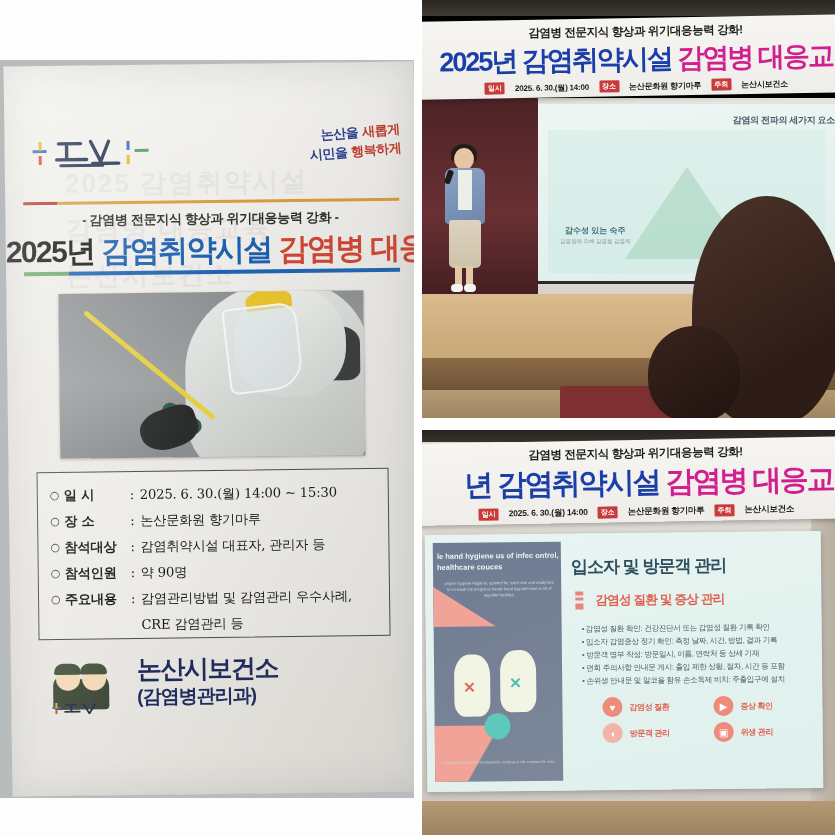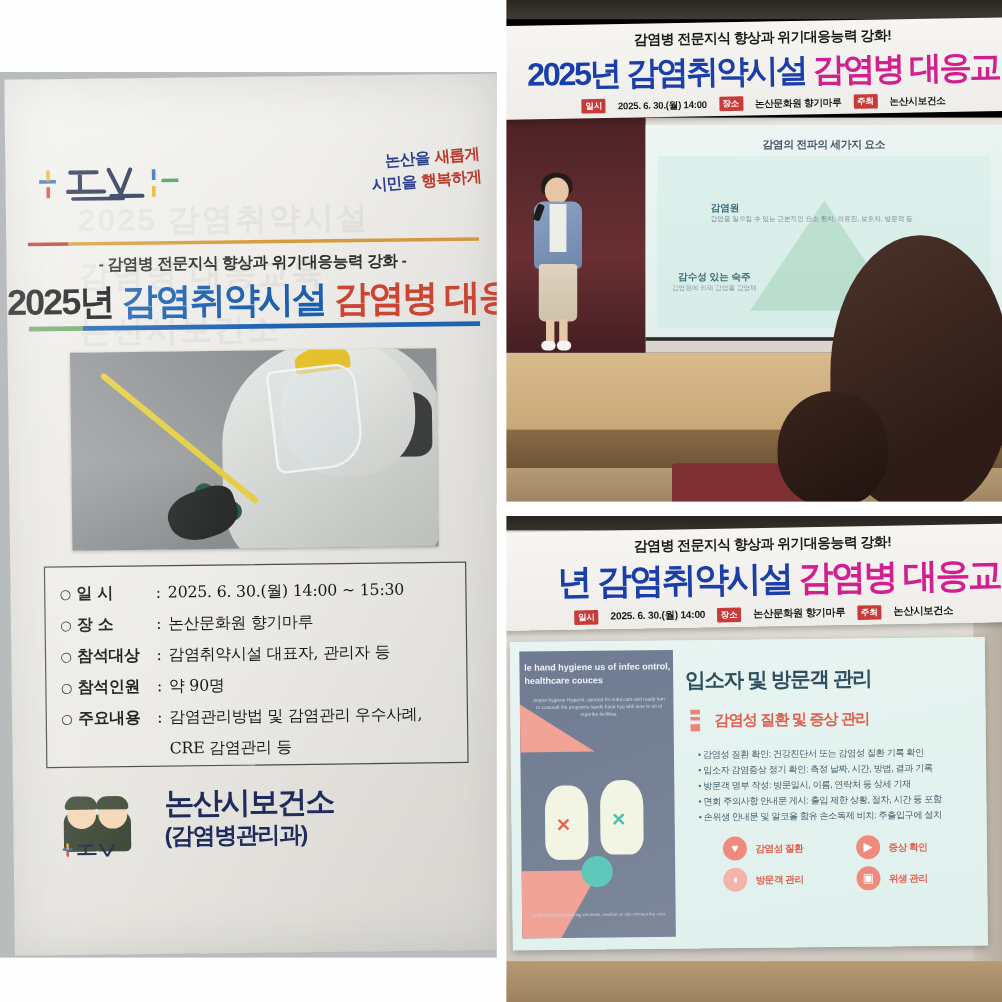--- a/index.html
+++ b/index.html
@@ -179,21 +179,21 @@
                background:linear-gradient(180deg,#2a2622,#423c35); }
   .tr-curtain{ position:absolute; left:0; top:98px; width:118px; height:210px;
                background:linear-gradient(180deg,#4d2326,#6a3034 55%,#3e1c20); }
   .tr-wall{ position:absolute; left:100px; top:98px; right:0; height:196px;
             background:linear-gradient(180deg,#e6e3dd,#d8d4cd); }
   .tr-screen{
     position:absolute; left:118px; top:104px; width:297px; height:180px;
     background:linear-gradient(170deg,#eef6f4 0%,#e6f2ef 45%,#dfeeeb 100%);
     border-bottom:3px solid #2b2b2b;
   }
-  .tr-sl-title{ position:absolute; left:0; right:0; top:10px; text-align:center;
+  .tr-sl-title{ position:absolute; left:0; right:0; top:10px; text-align:right;
                 font-size:9px; font-weight:bold; color:#4a5a66; letter-spacing:-.3px; }
   .tr-sl-card{ position:absolute; left:10px; top:26px; right:10px; bottom:8px;
                background:linear-gradient(180deg,#ddf0ec,#d6ece7); }
   .tri{ position:absolute; left:50%; bottom:14px; transform:translateX(-50%);
         width:0; height:0; border-left:62px solid transparent; border-right:62px solid transparent;
         border-bottom:92px solid rgba(150,205,175,.45); }
   .tr-n1{ position:absolute; left:50%; top:38px; transform:translateX(-56%);
           font-size:8px; font-weight:bold; color:#3c6b7a; white-space:nowrap; }
   .tr-n1 .dsc{ font-weight:normal; font-size:5.5px; color:#7a8a94; display:block; }
   .tr-n2{ position:absolute; left:12px; bottom:26px; text-align:center;
@@ -413,25 +413,20 @@
 
   <div class="photo photo-tr">
     <div class="tr-ceiling"></div>
     <div class="tr-wall"></div>
     <div class="tr-curtain"></div>
 
     <div class="tr-screen">
       <div class="tr-sl-title">감염의 전파의 세가지 요소</div>
       <div class="tr-sl-card">
         <div class="tri"></div>
-        <div class="tr-n1">
-          <span>감염원</span>
-          <span class="dsc">감염을 일으킬 수 있는 근본적인 요소
-환자, 의료진, 보호자, 방문객 등</span>
-        </div>
         <div class="tr-n2">
           <span>감수성 있는
 숙주</span>
           <span class="dsc">감염원에 의해 감염될 감염체</span>
         </div>
         <div class="tr-n3">
           <span>미생물의 전파</span>
           <span class="dsc">공기, 비말
 구성물 매개체</span>
         </div>

